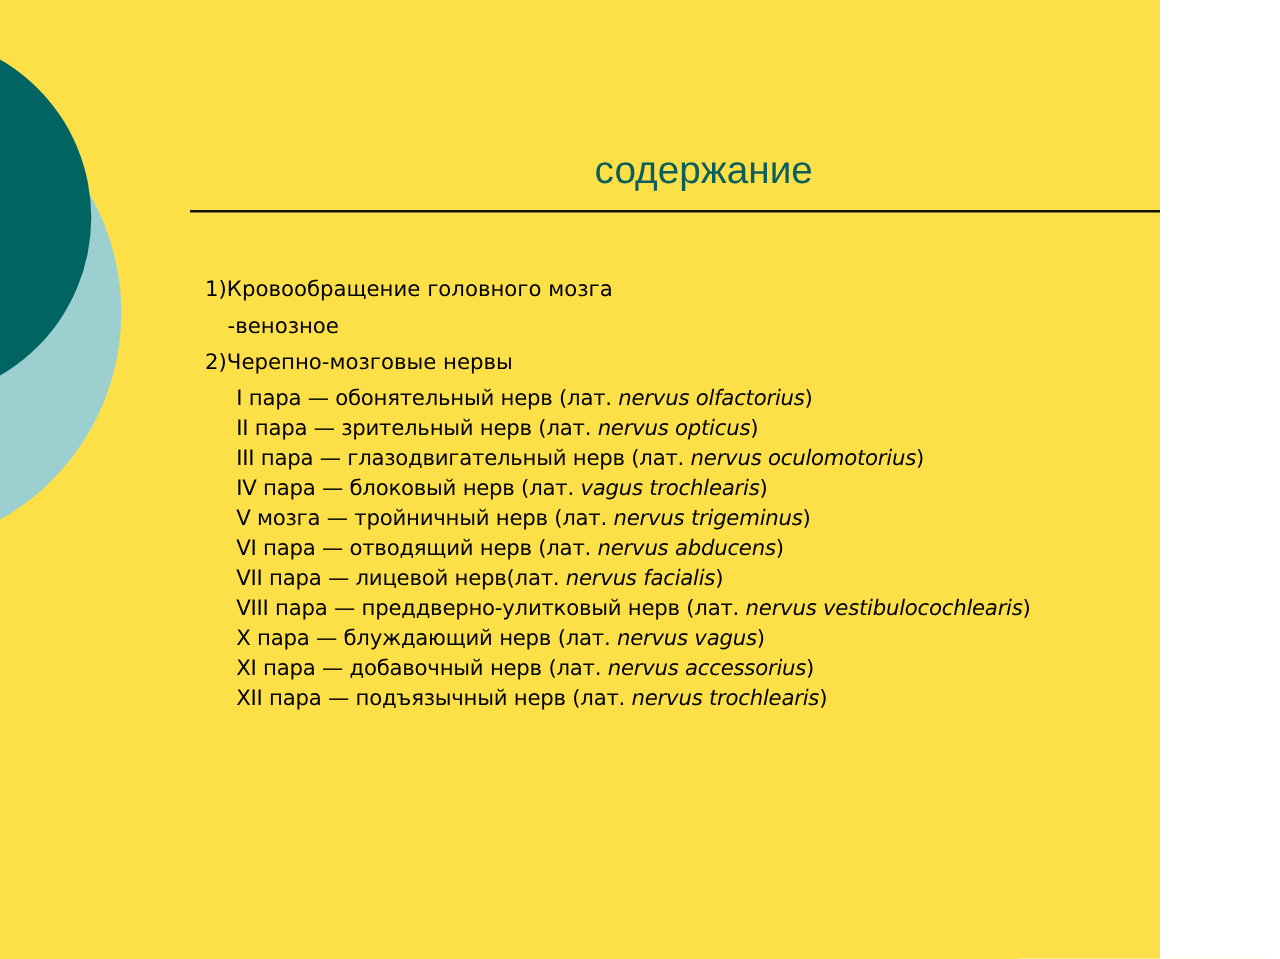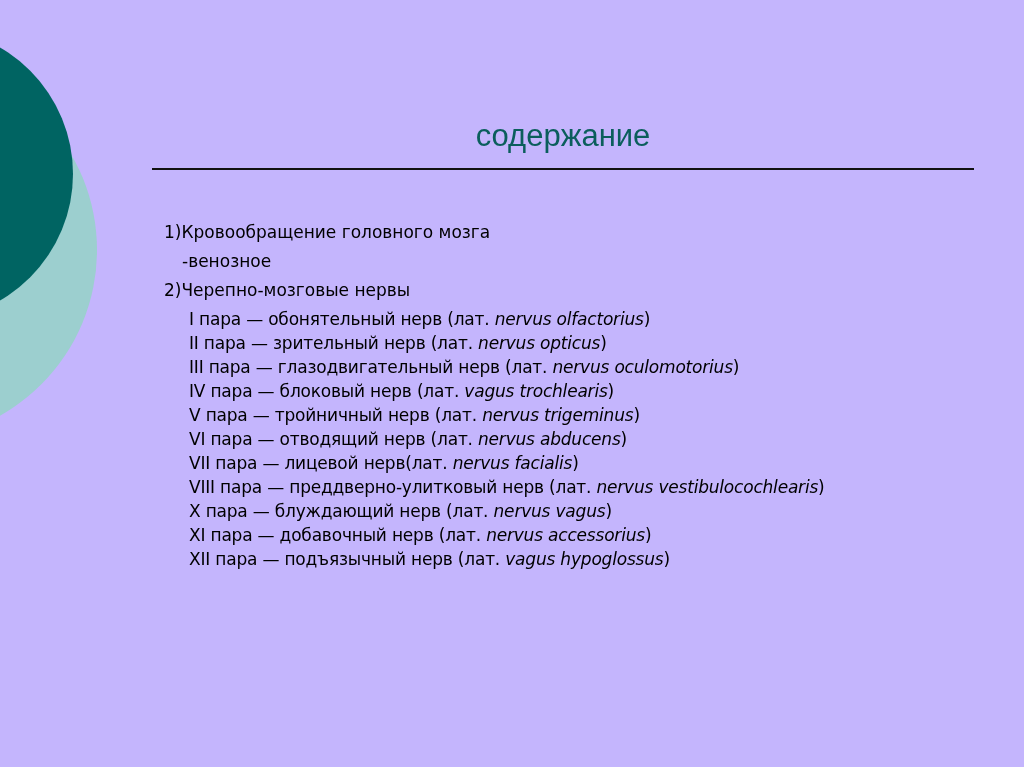--- a/index.html
+++ b/index.html
@@ -2,23 +2,23 @@
 <html><head>
   <meta charset="utf-8">
   <style>
     html, body {
       margin: 0;
       padding: 0;
       background: #ffffff;
     }
     .slide {
       position: relative;
-      width: 1024px;
+      width: 928px;
       height: 767px;
-      background: #c4b5fd;
+      background: #fde047;
       overflow: hidden;
     }
     .circle-light {
       position: absolute;
       left: -283px;
       top: 60px;
       width: 380px;
       height: 380px;
       border-radius: 50%;
       background: #9ccfcf;
@@ -96,22 +96,22 @@
   <div class="content">
     <div class="section-line">1)Кровообращение головного мозга</div>
     <div class="sub-line">-венозное</div>
     <div class="section-line">2)Черепно-мозговые нервы</div>
 
     <div class="nerve-list">
       <div class="nerve"><span>I пара — обонятельный нерв (лат. </span><i>nervus olfactorius</i><span>)</span></div>
       <div class="nerve"><span>II пара — зрительный нерв (лат. </span><i>nervus opticus</i><span>)</span></div>
       <div class="nerve"><span>III пара — глазодвигательный нерв (лат. </span><i>nervus oculomotorius</i><span>)</span></div>
       <div class="nerve"><span>IV пара — блоковый нерв (лат. </span><i>vagus trochlearis</i><span>)</span></div>
-      <div class="nerve"><span>V пара — тройничный нерв (лат. </span><i>nervus trigeminus</i><span>)</span></div>
+      <div class="nerve"><span>V мозга — тройничный нерв (лат. </span><i>nervus trigeminus</i><span>)</span></div>
       <div class="nerve"><span>VI пара — отводящий нерв (лат. </span><i>nervus abducens</i><span>)</span></div>
       <div class="nerve"><span>VII пара — лицевой нерв(лат. </span><i>nervus facialis</i><span>)</span></div>
       <div class="nerve"><span>VIII пара — преддверно-улитковый нерв (лат. </span><i>nervus vestibulocochlearis</i><span>)</span></div>
       <div class="nerve"><span>X пара — блуждающий нерв (лат. </span><i>nervus vagus</i><span>)</span></div>
       <div class="nerve"><span>XI пара — добавочный нерв (лат. </span><i>nervus accessorius</i><span>)</span></div>
-      <div class="nerve"><span>XII пара — подъязычный нерв (лат. </span><i>vagus hypoglossus</i><span>)</span></div>
+      <div class="nerve"><span>XII пара — подъязычный нерв (лат. </span><i>nervus trochlearis</i><span>)</span></div>
     </div>
   </div>
 </div>
 
 </body></html>

